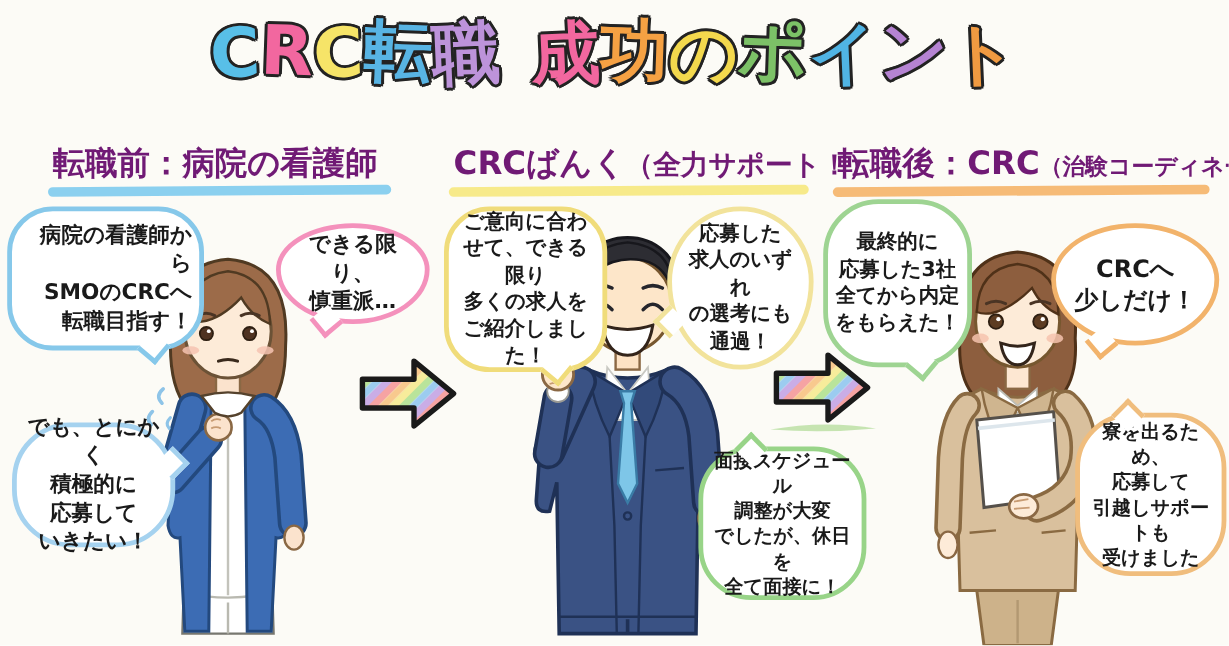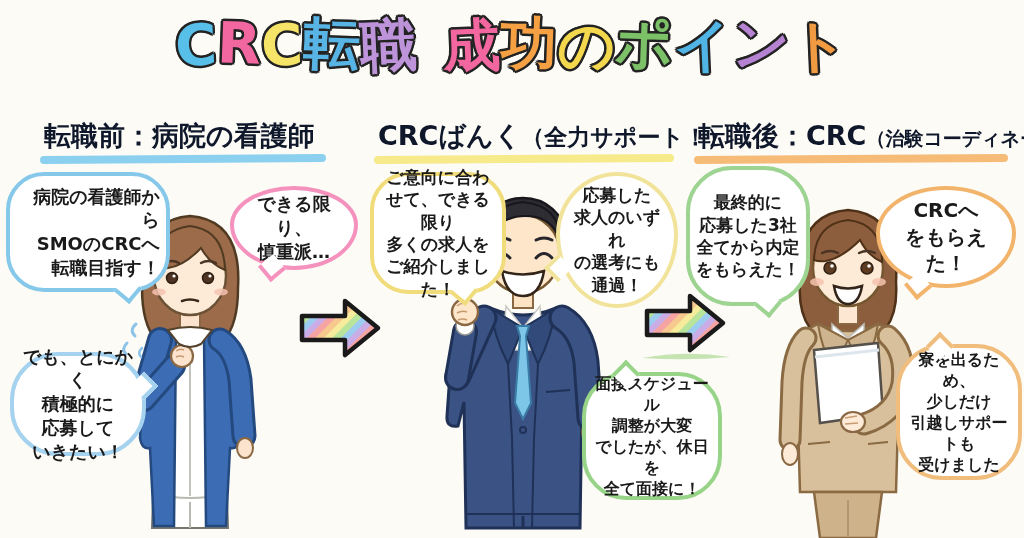--- a/index.html
+++ b/index.html
@@ -9,21 +9,21 @@
   
   .title{position:absolute;top:14px;left:0;width:100%;text-align:center;font-size:57px;font-weight:800;letter-spacing:0px;line-height:1.1;white-space:nowrap;}
   .title span{display:inline-block;
     text-shadow:2.5px 0 0 #232323,-2.5px 0 0 #232323,0 2.5px 0 #232323,0 -2.5px 0 #232323,
                 1.8px 1.8px 0 #232323,-1.8px 1.8px 0 #232323,1.8px -1.8px 0 #232323,-1.8px -1.8px 0 #232323;}
   .title span:nth-child(odd){transform:rotate(-2.5deg);}
   .title span:nth-child(even){transform:rotate(2deg) translateY(-2px);}
   .title span.sp{width:26px;text-shadow:none;}
 
   
-  .heading{position:absolute;font-weight:700;font-size:27px;color:#0f172a;white-space:nowrap;z-index:3;}
+  .heading{position:absolute;font-weight:700;font-size:27px;color:#701a75;white-space:nowrap;z-index:3;}
   .heading .sub{font-size:19px;font-weight:700;margin-top:28px;}
   .heading .underline{position:absolute;left:-4px;bottom:-9px;height:8px;border-radius:5px;opacity:.9;transform:rotate(-.4deg);}
 
   
   .bubble{position:absolute;background:#fff;border:4px solid var(--bc,#999);border-radius:38px;
           display:flex;align-items:center;justify-content:center;text-align:center;
           font-weight:700;line-height:1.32;padding:6px;box-sizing:border-box;z-index:4;color:#1a1a1a;}
   .bubble .btxt{white-space:pre-line;}
   .bubble.round{border-radius:50% 50% 50% 50% / 46% 46% 54% 54%;}
   .fs16{font-size:16px;} .fs17{font-size:17px;} .fs18{font-size:18px;} .fs20{font-size:20px;}
@@ -74,21 +74,21 @@
     <i class="tail t-down-l"></i>
   </div>
   <div class="bubble fs18" style="left: 10px; top: 352px; width: 136px; height: 104px; border-radius: 48px; --bc: #a5d2ef;">
     <span class="btxt">でも、とにかく
 積極的に
 応募して
 いきたい！</span>
     <i class="tail t-right"></i>
   </div>
 
-  <div class="bubble fs17" style="left: 370px; top: 172px; width: 136px; height: 122px; --bc: #f0dc7a;">
+  <div class="bubble fs17" style="left: 370px; top: 172px; width: 136px; height: 138px; --bc: #f0dc7a;">
     <span class="btxt">ご意向に合わ
 せて、できる限り
 多くの求人を
 ご紹介しました！</span>
     <i class="tail t-down-r"></i>
   </div>
   <div class="bubble fs17 round" style="left: 556px; top: 172px; width: 122px; height: 136px; --bc: #f2e39b;">
     <span class="btxt">応募した
 求人のいずれ
 の選考にも
@@ -105,26 +105,26 @@
 
   <div class="bubble fs17" style="left: 686px; top: 166px; width: 124px; height: 140px; border-radius: 46px; justify-content: center; --bc: #9ed492;">
     <span class="btxt">最終的に
 応募した3社
 全てから内定
 をもらえた！</span>
     <i class="tail t-down-r"></i>
   </div>
   <div class="bubble fs20 round" style="left: 876px; top: 186px; width: 140px; height: 102px; --bc: #f2b36b;">
     <span class="btxt">CRCへ
-をもらえた！</span>
+少しだけ！</span>
     <i class="tail t-down-l"></i>
   </div>
   <div class="bubble fs16" style="left: 896px; top: 344px; width: 126px; height: 136px; border-radius: 46px; --bc: #f0bd7d;">
     <span class="btxt">寮を出るため、
-少しだけ
+応募して
 引越しサポートも
 受けました</span>
     <i class="tail t-up-l"></i>
   </div>
 
   <svg class="arrow" style="left:298px;top:296px;" width="84" height="64" viewBox="0 0 84 64">
     <defs>
       <pattern id="rb1" width="36" height="36" patternUnits="userSpaceOnUse" patternTransform="rotate(45)">
         <rect x="0" width="6" height="36" fill="#f6a3a3"></rect>
           <rect x="6" width="6" height="36" fill="#f8c98e"></rect>

